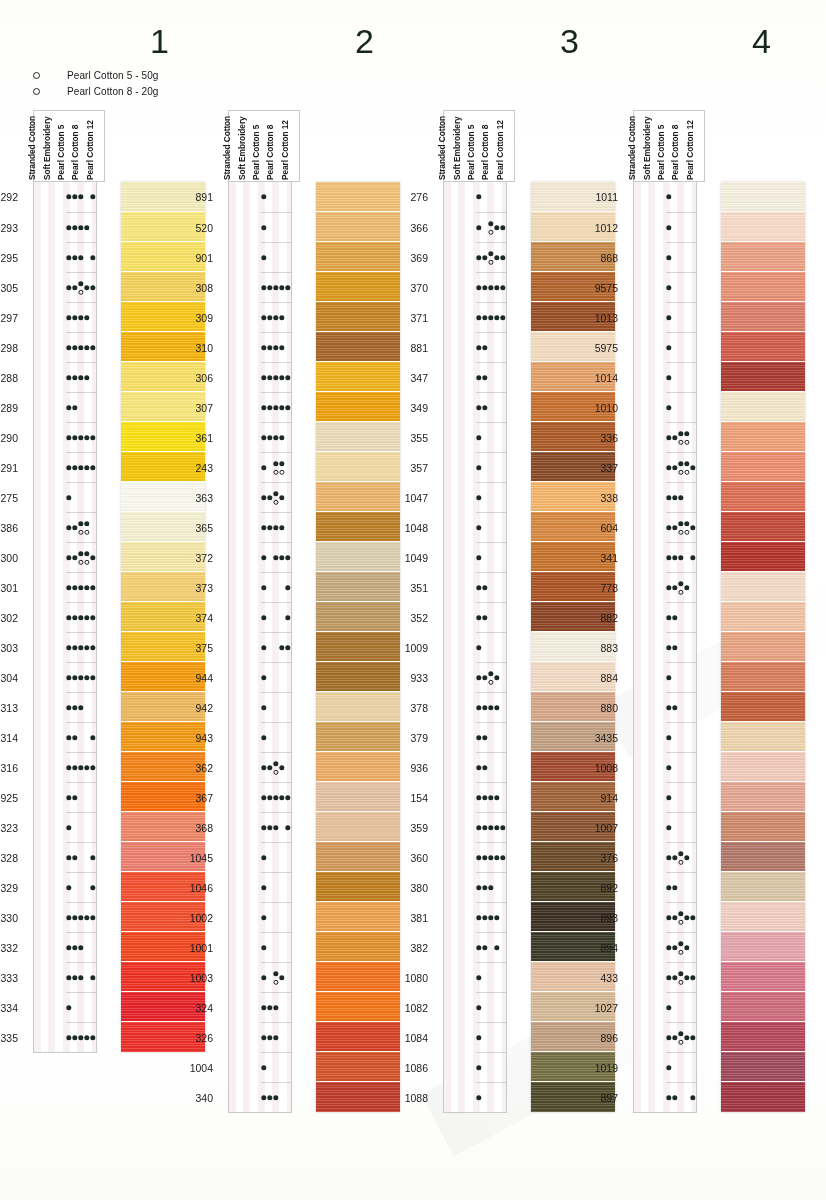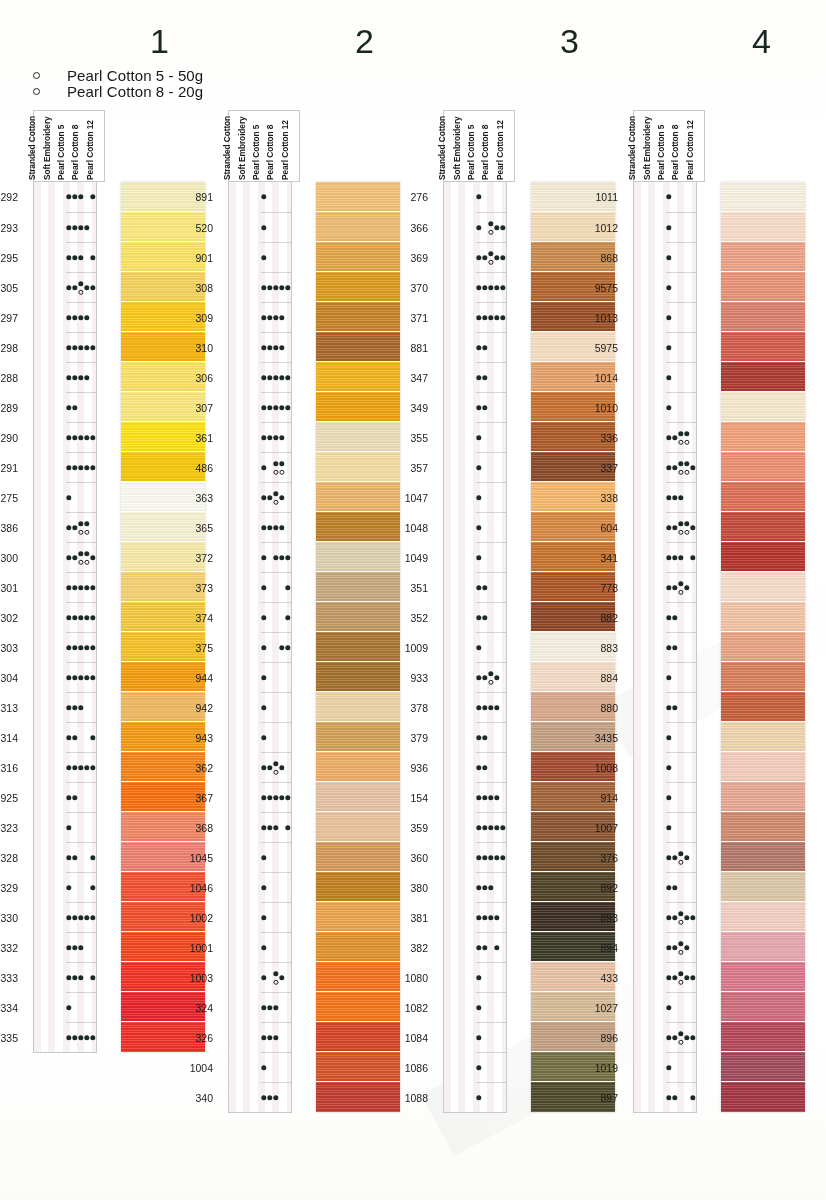--- a/index.html
+++ b/index.html
@@ -29,21 +29,21 @@
   }
   .legend-row{
     display:flex;align-items:center;
     height:14px;margin-bottom:2px;
   }
   .legend-ring{
     width:7px;height:7px;border:1.2px solid #272727;border-radius:50%;
     box-sizing:border-box;margin-right:9px;
   }
   .legend-label{
-    font-size:15px;letter-spacing:0.1px;color:#181818;white-space:nowrap;padding-left:18px;
+    font-size:10px;letter-spacing:0.1px;color:#181818;white-space:nowrap;padding-left:18px;
   }
 
   
   .col{position:absolute;top:110px;}
   .col-1{left:33px;}
   .col-2{left:228px;}
   .col-3{left:443px;}
   .col-4{left:633px;}
 
   
@@ -854,21 +854,21 @@
           </div>
           <div class="cell">
             <span class="dot"></span>
           </div>
           <div class="cell">
             <span class="dot"></span>
           </div>
           <div class="cell"></div>
         </div>
         <div class="row">
-          <div class="rowlabel">486</div>
+          <div class="rowlabel">243</div>
           <div class="cell">
             <span class="dot"></span>
           </div>
           <div class="cell"></div>
           <div class="cell">
             <span class="dot up"></span>
             <span class="ring"></span>
           </div>
           <div class="cell">
             <span class="dot up"></span>

